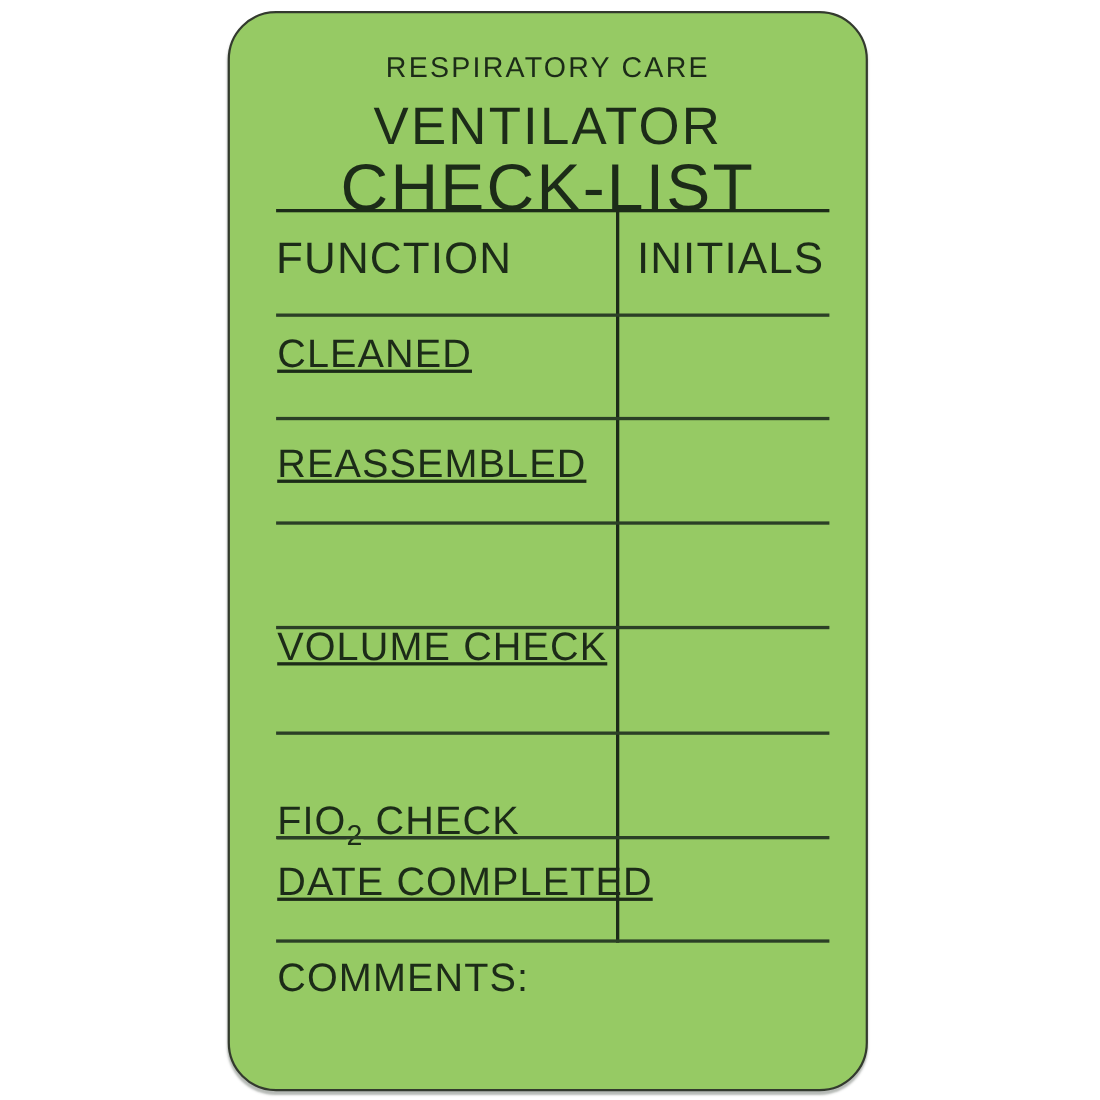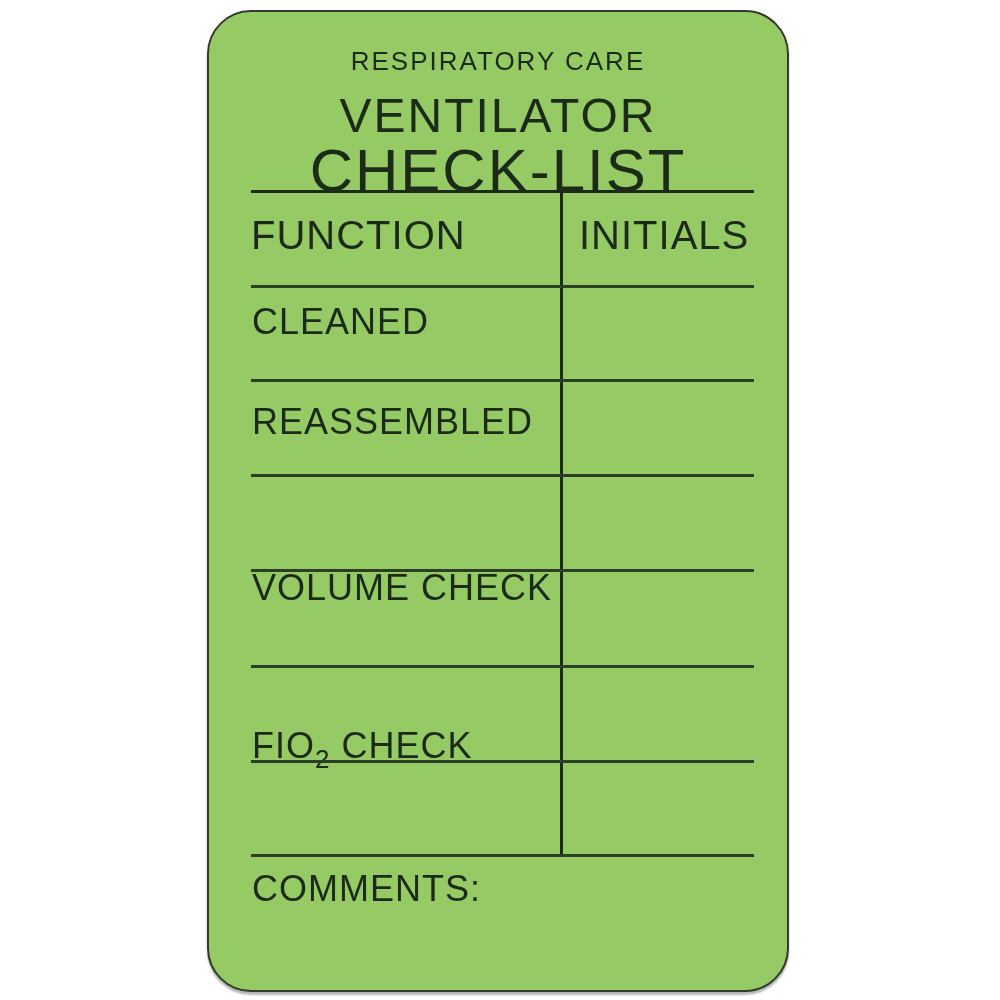--- a/index.html
+++ b/index.html
@@ -55,21 +55,21 @@
     position: absolute;
     top: 203px; font-size: 40px; line-height: 40px;
     text-align: left; letter-spacing: 1px; white-space: nowrap;
   }
   .col-header.function { left: 42px;  width: 309px; }
   .col-header.initials { left: 354px; width: 191px; margin-left: 16px; }
 
   .row-label {
     position: absolute;
     left: 43px; font-size: 36px; line-height: 36px;
-    letter-spacing: 1px; white-space: nowrap;
+    letter-spacing: 1px; white-space: nowrap; text-decoration: underline;
   }
   .row-0 { top: 292px; } .row-1 { top: 392px; } .row-2 { top: 487px; }
   .row-3 { top: 558px; } .row-4 { top: 716px; } .row-5 { top: 772px; }
 
   .subscript {
     display: inline-block;
     font-size: 26px;
     transform: translateY(10px);
   }
 
@@ -101,18 +101,19 @@
     <div class="hrule r3"></div>
 
     <div class="hrule r4"></div>
 
     <div class="row-label row-3">VOLUME CHECK</div>
     <div class="hrule r5"></div>
 
     <div class="row-label row-4"><span>FIO</span><span class="subscript">2</span><span> CHECK</span></div>
     <div class="hrule r6"></div>
 
+    <div class="row-label row-5">DATE COMPLETED</div>
     <div class="hrule r7"></div>
 
     <div class="comments">COMMENTS:</div>
 
   </div>
 </div>
 
 </body></html>

